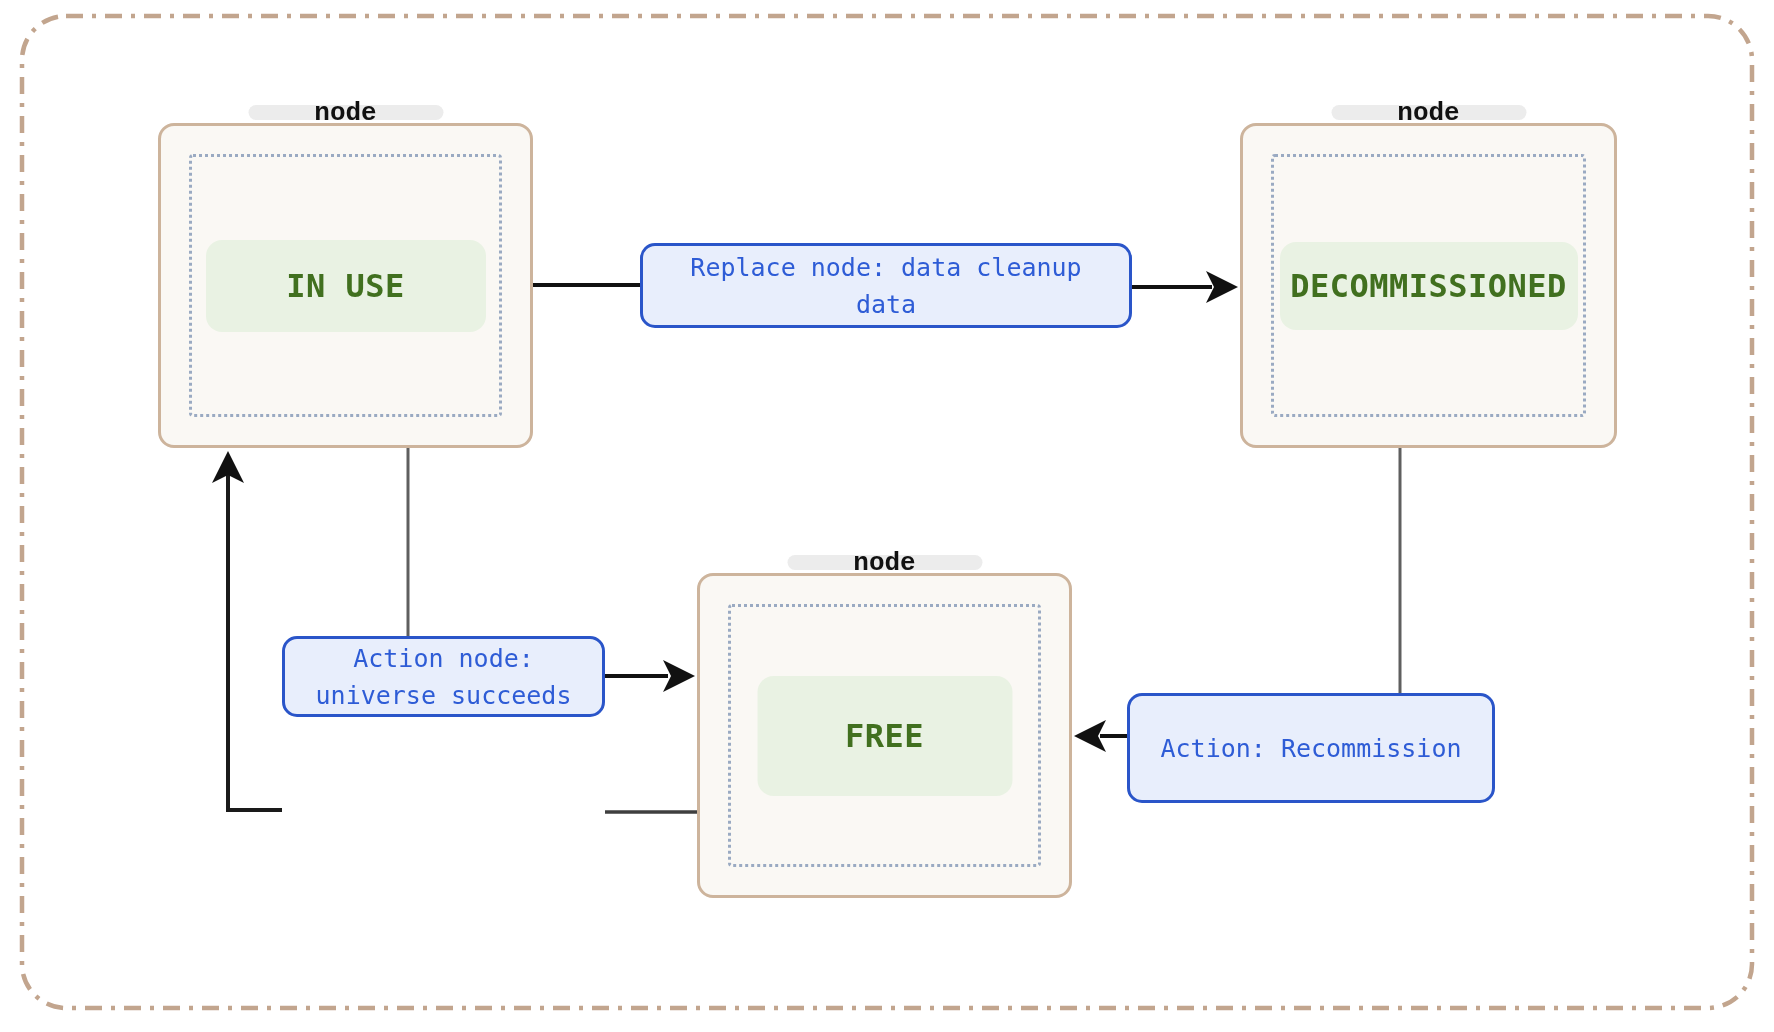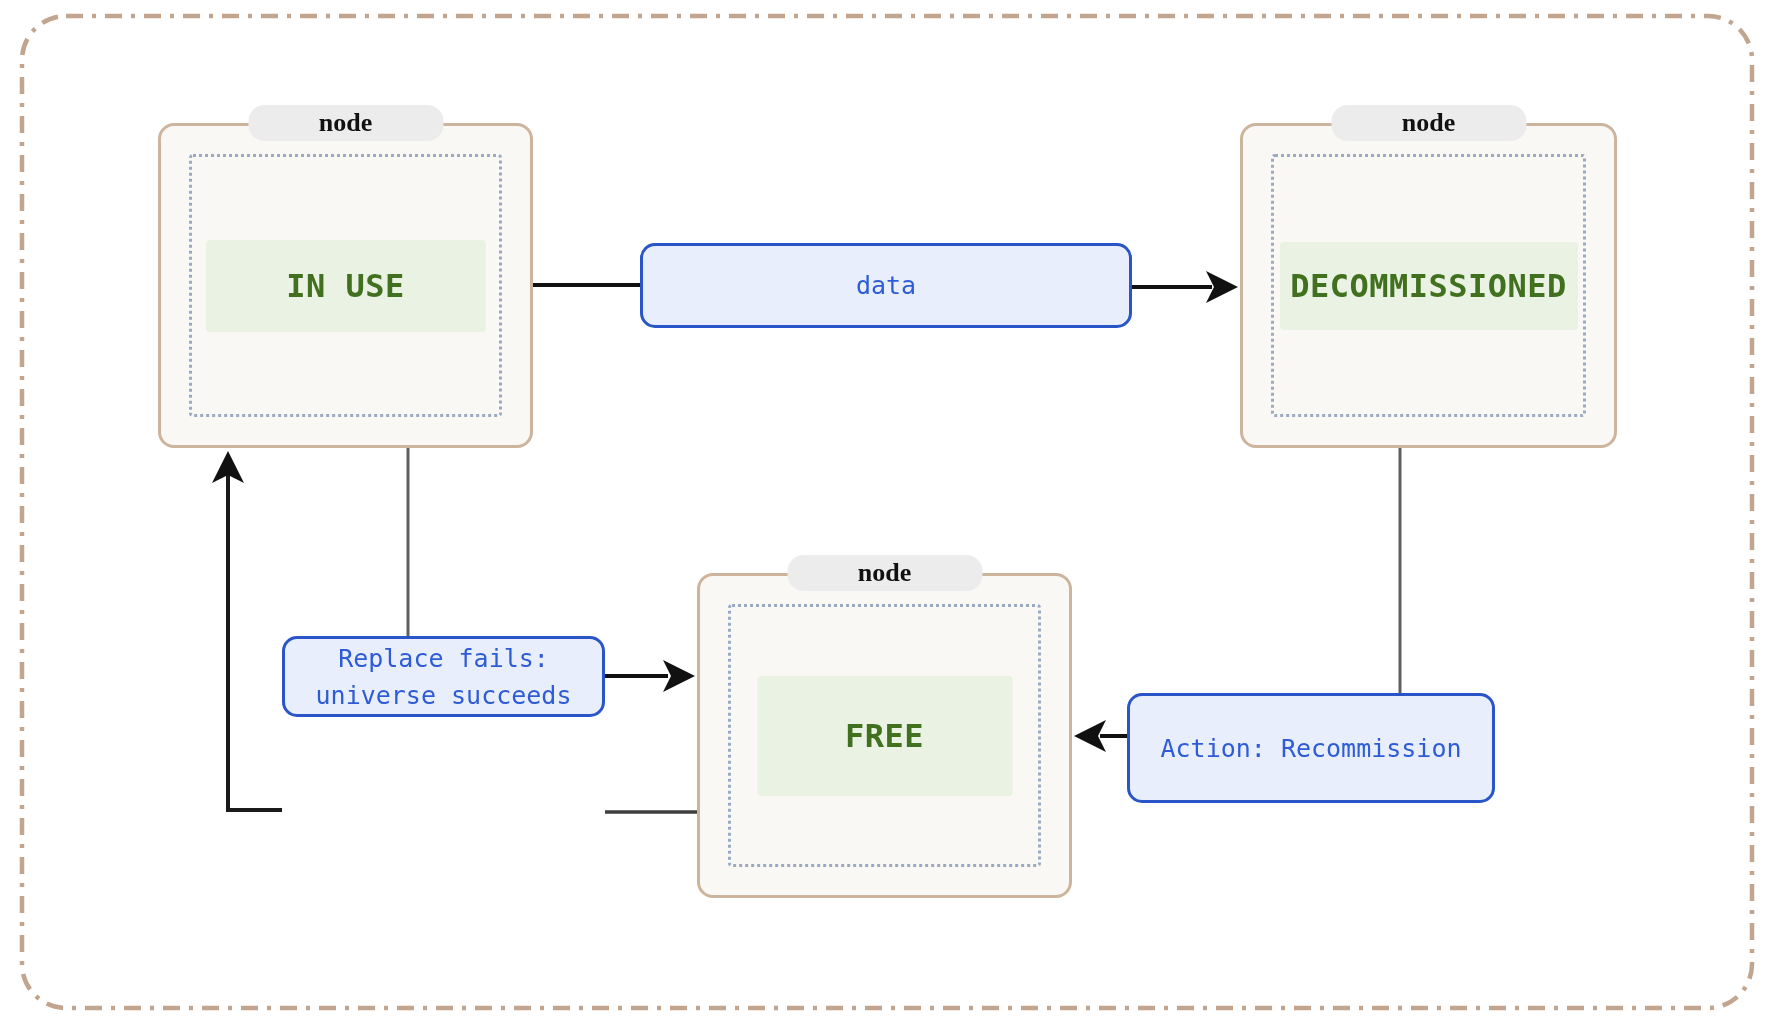--- a/index.html
+++ b/index.html
@@ -18,40 +18,40 @@
     background:#faf8f4;
     border:3px solid #cdb49c;
     border-radius:16px;
     box-sizing:border-box;
     z-index:1;
   }
   .node-pill{
     position:absolute;
     left:50%;top:-21px;
     transform:translateX(-50%);
-    width:195px;height:36px;
+    width:195px;height:15px;
     background:#ececec;
     border-radius:16px;
     display:flex;align-items:center;justify-content:center;
-    font-family:Liberation Serif, serif;
+    font-family:Liberation Mono, monospace;
     font-weight:bold;font-size:26px;color:#111111;
     z-index:3;
   }
   .dotted-region{
     position:absolute;
     left:28px;top:28px;right:28px;bottom:28px;
     border:3px dotted #9aaac2;
     border-radius:4px;
   }
   .state-badge{
     position:absolute;
     left:50%;top:50%;
     transform:translate(-50%,-50%);
     background:#e9f2e3;
-    border-radius:4px;
+    border-radius:16px;
     display:flex;align-items:center;justify-content:center;
     font-family:"DejaVu Sans Mono", monospace;
     font-weight:bold;font-size:32px;color:#41701f;
     letter-spacing:0.5px;
   }
 
   
   .edge-label{
     position:absolute;
     background:#e8eefc;
@@ -121,25 +121,26 @@
     <div class="node-pill">
       <span>node</span>
     </div>
     <div class="dotted-region"></div>
     <div class="state-badge" style="width:255px;height:120px;">
       <span>FREE</span>
     </div>
   </div>
 
   <div class="edge-label" style="left:640px;top:243px;width:492px;height:85px;">
+    <span>Replace node: data cleanup</span>
     <span>data</span>
   </div>
 
   <div class="edge-label" style="left:282px;top:636px;width:323px;height:81px;">
-    <span>Replace fails:</span>
+    <span>Action node:</span>
     <span>universe succeeds</span>
   </div>
 
 
   <div class="edge-label" style="left:1127px;top:693px;width:368px;height:110px;">
     <span>Action: Recommission</span>
   </div>
 
 </div>
 

